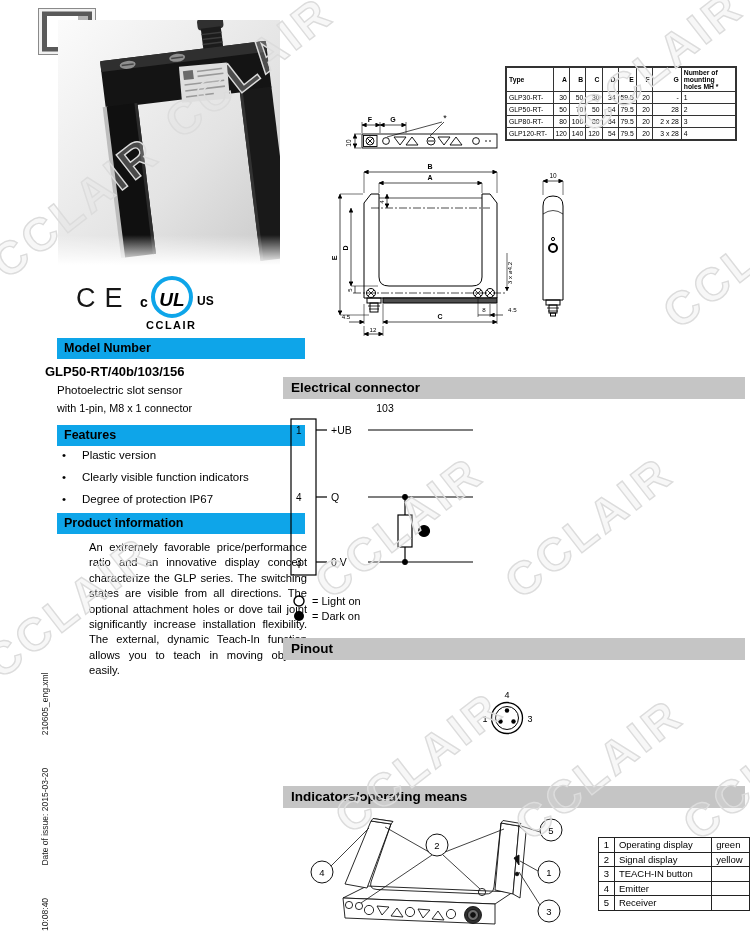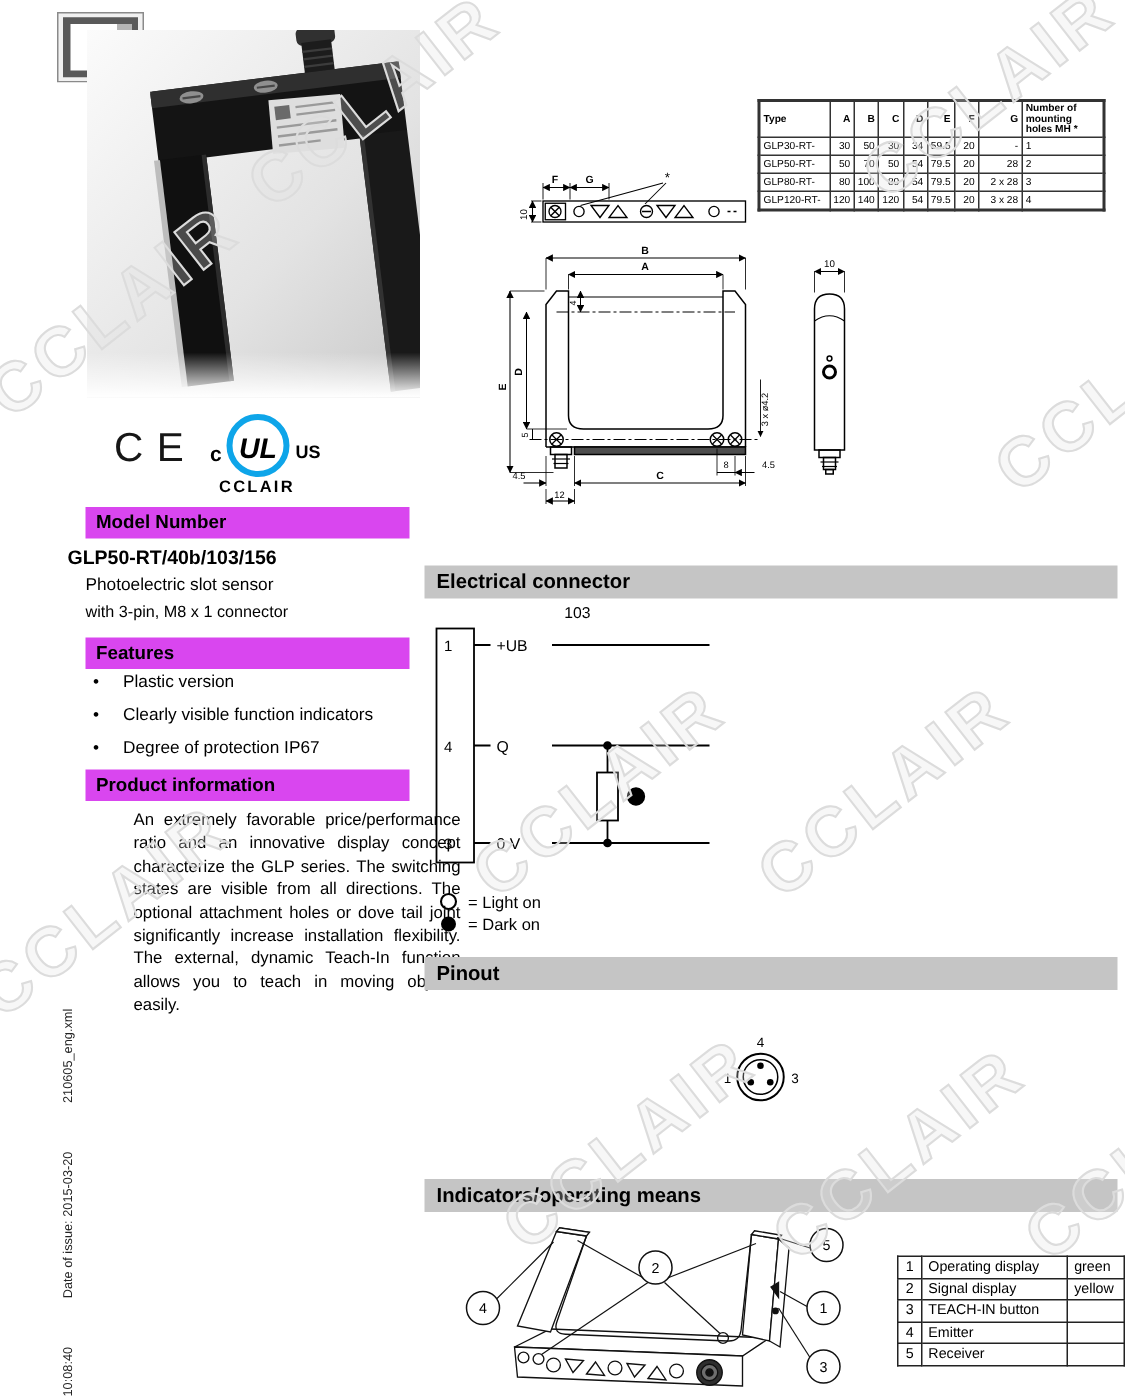--- a/index.html
+++ b/index.html
@@ -18,22 +18,22 @@
     -webkit-text-stroke:1.4px #dcdcdc;
     transform:rotate(-38deg); white-space:nowrap;
   }
 
   
   .bar-r {
     position:absolute; left:283px; width:462px; height:22px; z-index:2;
     background:#c5c5c5; font-weight:bold; font-size:13.5px; line-height:22px; padding-left:8px;
   }
   .bar-l {
-    position:absolute; left:57px; width:216px; height:21px; z-index:2;
-    background:#d946ef; font-weight:bold; font-size:12.5px; line-height:21px; padding-left:7px;
+    position:absolute; left:57px; width:248px; height:21px; z-index:2;
+    background:#0ea5e9; font-weight:bold; font-size:12.5px; line-height:21px; padding-left:7px;
   }
 
   .abs { position:absolute; z-index:2; }
 
   
   .model-no { left:45px; top:364px; font-size:13px; font-weight:bold; }
   .model-d1 { left:57px; top:384px; font-size:11.5px; }
   .model-d2 { left:57px; top:402px; font-size:10.8px; }
   .feat-item { left:62px; font-size:11.5px; }
   .feat-item .dot { display:inline-block; width:20px; }
@@ -162,21 +162,21 @@
   <div class="abs ulwrap">
     <span class="ul-c">c</span>
     <span class="ul-circle"><span>UL</span></span>
     <span class="ul-us">US</span>
     <span class="ul-listed">CCLAIR</span>
   </div>
 
   <div class="bar-l" style="top:338px;">Model Number</div>
   <div class="abs model-no">GLP50-RT/40b/103/156</div>
   <div class="abs model-d1">Photoelectric slot sensor</div>
-  <div class="abs model-d2">with 3-pin, M8 x 1 connector</div>
+  <div class="abs model-d2">with 1-pin, M8 x 1 connector</div>
 
   <div class="bar-l" style="top:425px;">Features</div>
   <div class="abs feat-item" style="top:449px;"><span class="dot">•</span><span>Plastic version</span></div>
   <div class="abs feat-item" style="top:471px;"><span class="dot">•</span><span>Clearly visible function indicators</span></div>
   <div class="abs feat-item" style="top:493px;"><span class="dot">•</span><span>Degree of protection IP67</span></div>
 
   <div class="bar-l" style="top:513px;">Product information</div>
   <div class="abs prod-text">An extremely favorable price/performance ratio and an innovative display concept characterize the GLP series. The switching states are visible from all directions. The optional attachment holes or dove tail joint significantly increase installation flexibility. The external, dynamic Teach-In function allows you to teach in moving objects easily.</div>
 
   <div class="vfoot">

